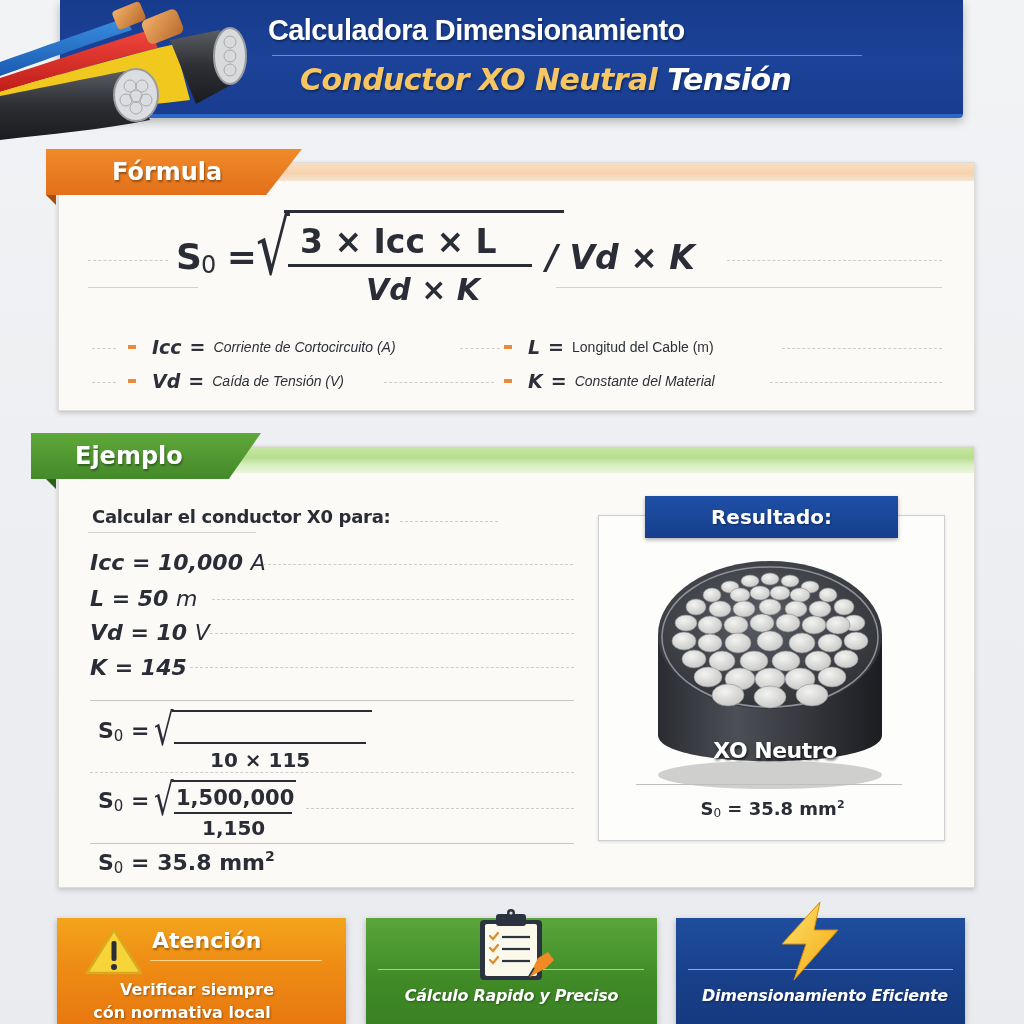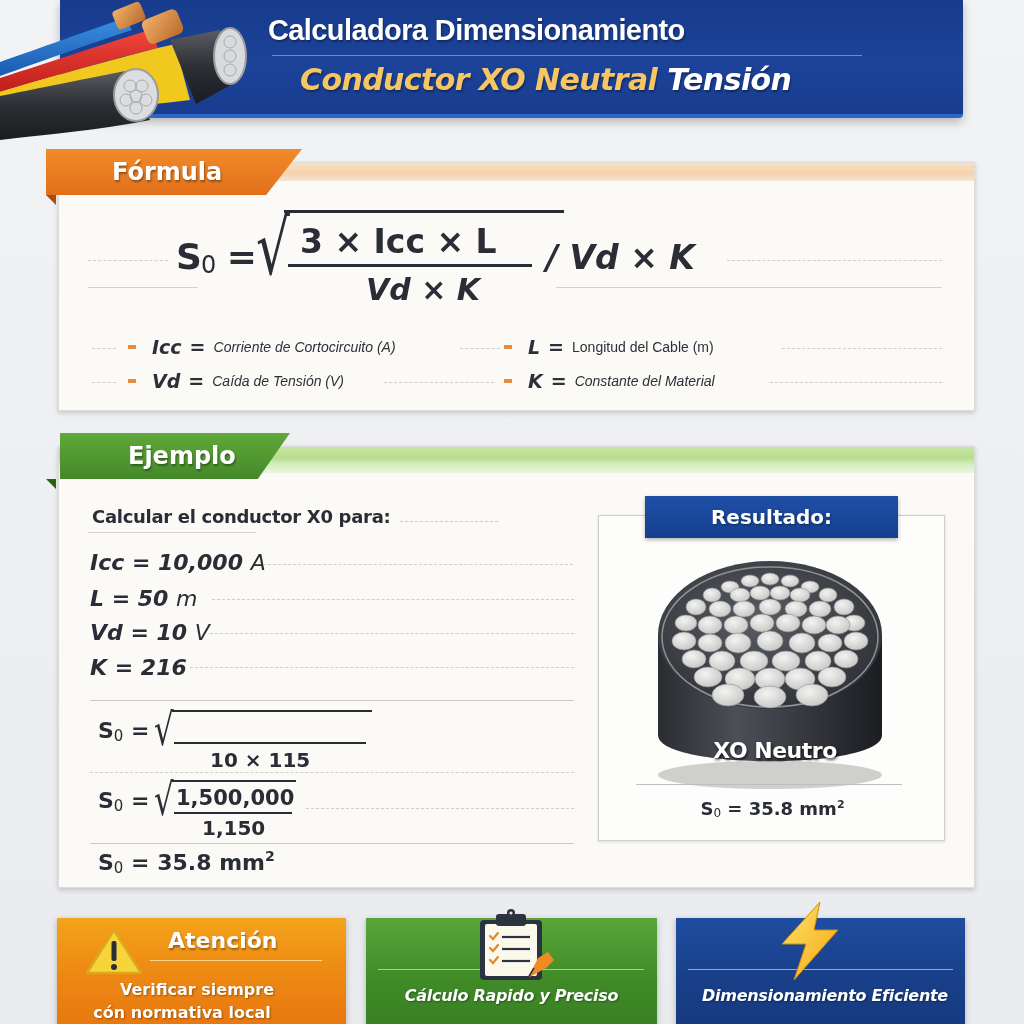--- a/index.html
+++ b/index.html
@@ -69,23 +69,23 @@
       position: absolute; width: 10px; height: 10px;
       clip-path: polygon(0 0, 100% 0, 100% 100%);
     }
     .ribbon-formula {
       left: 46px; top: 149px; width: 256px;
       background: linear-gradient(180deg, #f08a2a 0%, #e2701a 100%);
       padding-left: 66px;
     }
     .fold-formula { left: 46px; top: 195px; background: #a94d0c; }
     .ribbon-example {
-      left: 60px; top: 433px; width: 230px;
+      left: 31px; top: 433px; width: 230px;
       background: linear-gradient(180deg, #5fa83a 0%, #44892a 100%);
-      padding-left: 68px;
+      padding-left: 44px;
     }
     .fold-example { left: 46px; top: 479px; background: #2c5f18; }
 
     .dotline { position: absolute; height: 1px; border-top: 1px dashed #cfcdc8; }
     .solidline { position: absolute; height: 1px; background: #d3d2ce; }
 
     
     .formula-main {
       position: absolute; left: 176px; top: 214px; height: 100px;
       font-weight: bold; font-size: 36px; color: #2a2d36;
@@ -171,21 +171,21 @@
       position: absolute; top: 918px; height: 106px;
       box-shadow: 0 2px 6px rgba(0,0,0,0.25);
       color: #fff;
     }
     .bcard-warn { left: 57px; width: 289px; background: linear-gradient(180deg, #f4a41c 0%, #ee8c14 45%, #e8780f 100%); }
     .bcard-calc { left: 366px; width: 291px; background: linear-gradient(180deg, #5aa63a 0%, #3f8a26 60%, #3a8124 100%); }
     .bcard-dim { left: 676px; width: 289px; background: linear-gradient(180deg, #1f4d9f 0%, #183f88 60%, #163a80 100%); }
 
     .bc-title {
       position: absolute; left: 152px; top: 928px; font-weight: bold; font-size: 22px;
-      color: #fff; text-shadow: 1px 2px 2px rgba(0,0,0,0.35); white-space: nowrap; margin-left: 16px;
+      color: #fff; text-shadow: 1px 2px 2px rgba(0,0,0,0.35); white-space: nowrap;
     }
     .bc-title-rule { position: absolute; left: 150px; top: 960px; width: 172px; height: 1px; background: rgba(255,230,160,0.8); }
     .bc-warn-text {
       position: absolute; left: 57px; width: 250px; text-align: center;
       font-weight: bold; font-size: 16px; color: #fff;
       text-shadow: 1px 1px 2px rgba(0,0,0,0.35); white-space: nowrap;
     }
     .bc-rule { position: absolute; height: 1px; background: rgba(255,255,255,0.55); }
     .bc-label {
       position: absolute; font-weight: bold; font-style: italic; font-size: 16px; color: #fff;
@@ -319,21 +319,21 @@
 <div class="dotline" style="left:263px; top:564px; width:310px;"></div>
 <div class="ex-given" style="top:586px;">
   <span>L</span> = <span>50</span> <span class="unit">m</span>
 </div>
 <div class="dotline" style="left:212px; top:599px; width:362px;"></div>
 <div class="ex-given" style="top:620px;">
   <span>Vd</span> = <span>10</span> <span class="unit">V</span>
 </div>
 <div class="dotline" style="left:210px; top:633px; width:364px;"></div>
 <div class="ex-given" style="top:655px;">
-  <span>K</span> = <span>216</span>
+  <span>K</span> = <span>145</span>
 </div>
 <div class="dotline" style="left:190px; top:667px; width:384px;"></div>
 <div class="solidline" style="left:90px; top:700px; width:484px; background:#c9c8c5;"></div>
 
 <div class="calc" style="left:98px; top:706px; width:300px; height:72px;">
   <div class="s0" style="top:12px;"><span>S</span><sub>0</sub> <span>=</span></div>
   <div class="root" style="left:56px; top:2px;">√</div>
   <div class="vinc" style="left:74px; top:4px; width:200px;"></div>
   <div class="bar" style="left:76px; top:36px; width:192px;"></div>
   <div class="den" style="left:112px; top:42px;">10 × 115</div>

